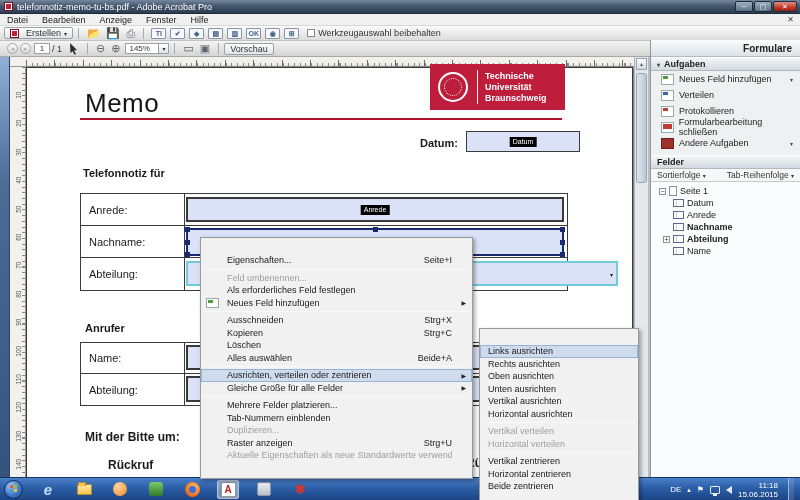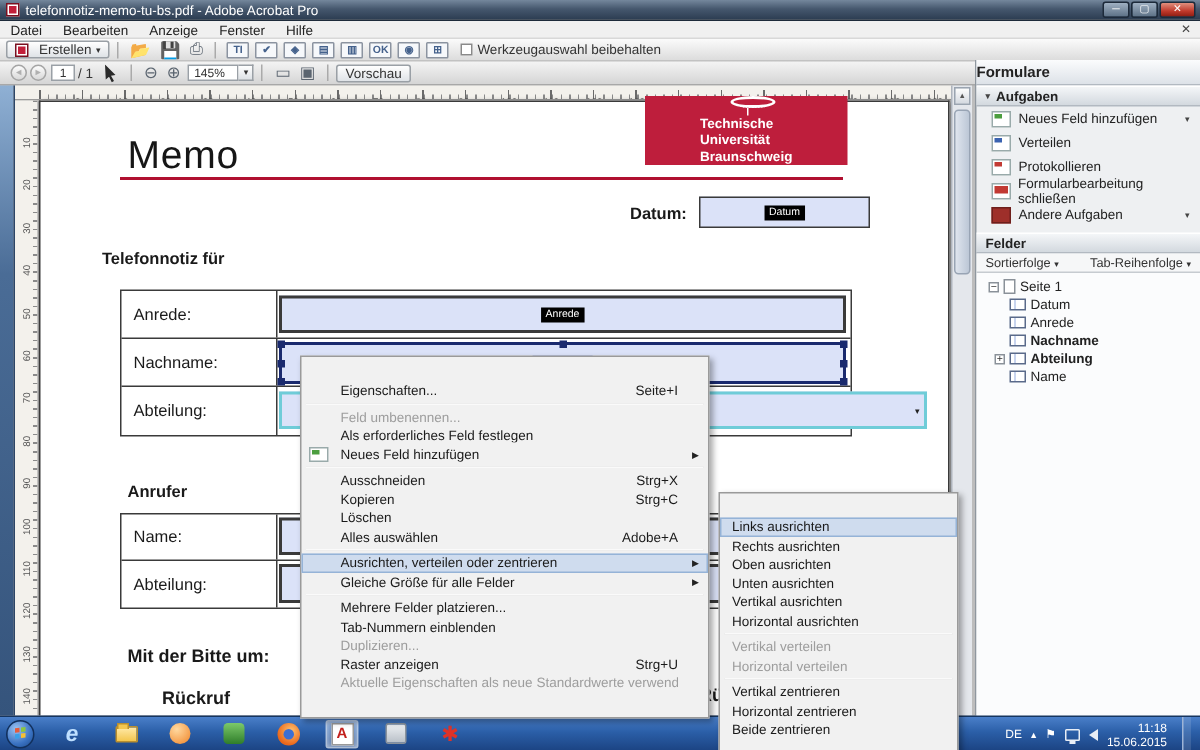--- a/index.html
+++ b/index.html
@@ -87,21 +87,21 @@
   .frow { position:relative; border-bottom:1px solid #3a3a3a; height:32px; }
   .frow:last-child { border-bottom:none; }
   .fcol { position:absolute; left:103px; top:0; bottom:0; width:1px; background:#3a3a3a; }
   .rowlabel { position:absolute; left:8px; top:50%; transform:translateY(-50%); font-size:11px; color:#1a1a1a; }
   .handle { position:absolute; width:5px; height:5px; background:#1a2a6e; }
   .opt { font-size:12px; font-weight:bold; color:#1a1a1a; }
 
   
   .panel { left:650px; top:40px; width:150px; height:437px; background:#eef0f2; border-left:1px solid #8f979f; }
   .panel-title { height:17px; background:linear-gradient(#fbfcfd,#dde2e8); border-bottom:1px solid #b2b9c1;
-    font-size:10px; font-weight:bold; color:#222; text-align:left; padding:3px 8px 0 0; }
+    font-size:10px; font-weight:bold; color:#222; text-align:right; padding:3px 8px 0 0; }
   .phead { height:14px; background:linear-gradient(#f4f6f8,#d3d9df); border-bottom:1px solid #b2b9c1; border-top:1px solid #fff;
     font-size:9px; font-weight:bold; color:#222; display:flex; align-items:center; padding-left:6px; gap:4px; }
   .phead .arr { font-size:6px; color:#444; }
   .task { height:16px; display:flex; align-items:center; font-size:9px; color:#222; padding-left:10px; gap:5px; position:relative; }
   .task .darr { position:absolute; right:7px; font-size:6px; color:#444; }
   .ticon-box { width:13px; height:11px; border:1px solid #9aa; background:#fff; position:relative; }
   .ticon-box::before { content:""; position:absolute; left:1px; top:1px; width:5px; height:3px; }
   .ticon-box.green::before { background:#4c9e3f; }
   .ticon-box.blue::before { background:#3a62b0; }
   .ticon-box.red::before { background:#c23a34; }
@@ -257,36 +257,36 @@
         <span>130</span>
         <span>140</span>
       </div>
   </div>
 
   <div class="abs page"></div>
 
   <div class="abs memo-title" style="left:85px; top:88px;">Memo</div>
   <div class="abs redline" style="left:80px; top:118px; width:482px;"></div>
 
-  <div class="abs logo" style="left:430px; top:64px; width:135px; height:46px;flex-direction:column;">
+  <div class="abs logo" style="left:430px; top:64px; width:135px; height:46px;">
     <span class="seal"></span>
     <span class="logo-div"></span>
     <span class="logo-text">
       <div>Technische</div>
       <div>Universität</div>
       <div>Braunschweig</div>
     </span>
   </div>
 
   <div class="abs doc-label" style="left:420px; top:137px; font-weight:bold;">Datum:</div>
   <div class="field" style="left:466px; top:131px; width:114px; height:21px;">
     <span class="chip black">Datum</span>
   </div>
 
-  <div class="abs doc-bold" style="left:68px; top:167px;">Telefonnotiz für</div>
+  <div class="abs doc-bold" style="left:83px; top:167px;">Telefonnotiz für</div>
 
   <div class="ftable" style="left:80px; top:193px; width:488px; height:98px;">
     <div class="frow">
       <span class="rowlabel">Anrede:</span>
       <div class="fcol"></div>
     </div>
     <div class="frow">
       <span class="rowlabel">Nachname:</span>
       <div class="fcol"></div>
     </div>
@@ -431,21 +431,21 @@
     </div>
     <div class="mi">
       <span class="mlab">Kopieren</span>
         <span class="msc">Strg+C</span>
     </div>
     <div class="mi">
       <span class="mlab">Löschen</span>
     </div>
     <div class="mi">
       <span class="mlab">Alles auswählen</span>
-        <span class="msc">Adobe+A</span>
+        <span class="msc">Beide+A</span>
     </div>
     <div class="msep"></div>
     <div class="mi hl">
       <span class="mlab">Ausrichten, verteilen oder zentrieren</span>
       <span class="marr">▶</span>
     </div>
     <div class="mi">
       <span class="mlab">Gleiche Größe für alle Felder</span>
       <span class="marr">▶</span>
     </div>

